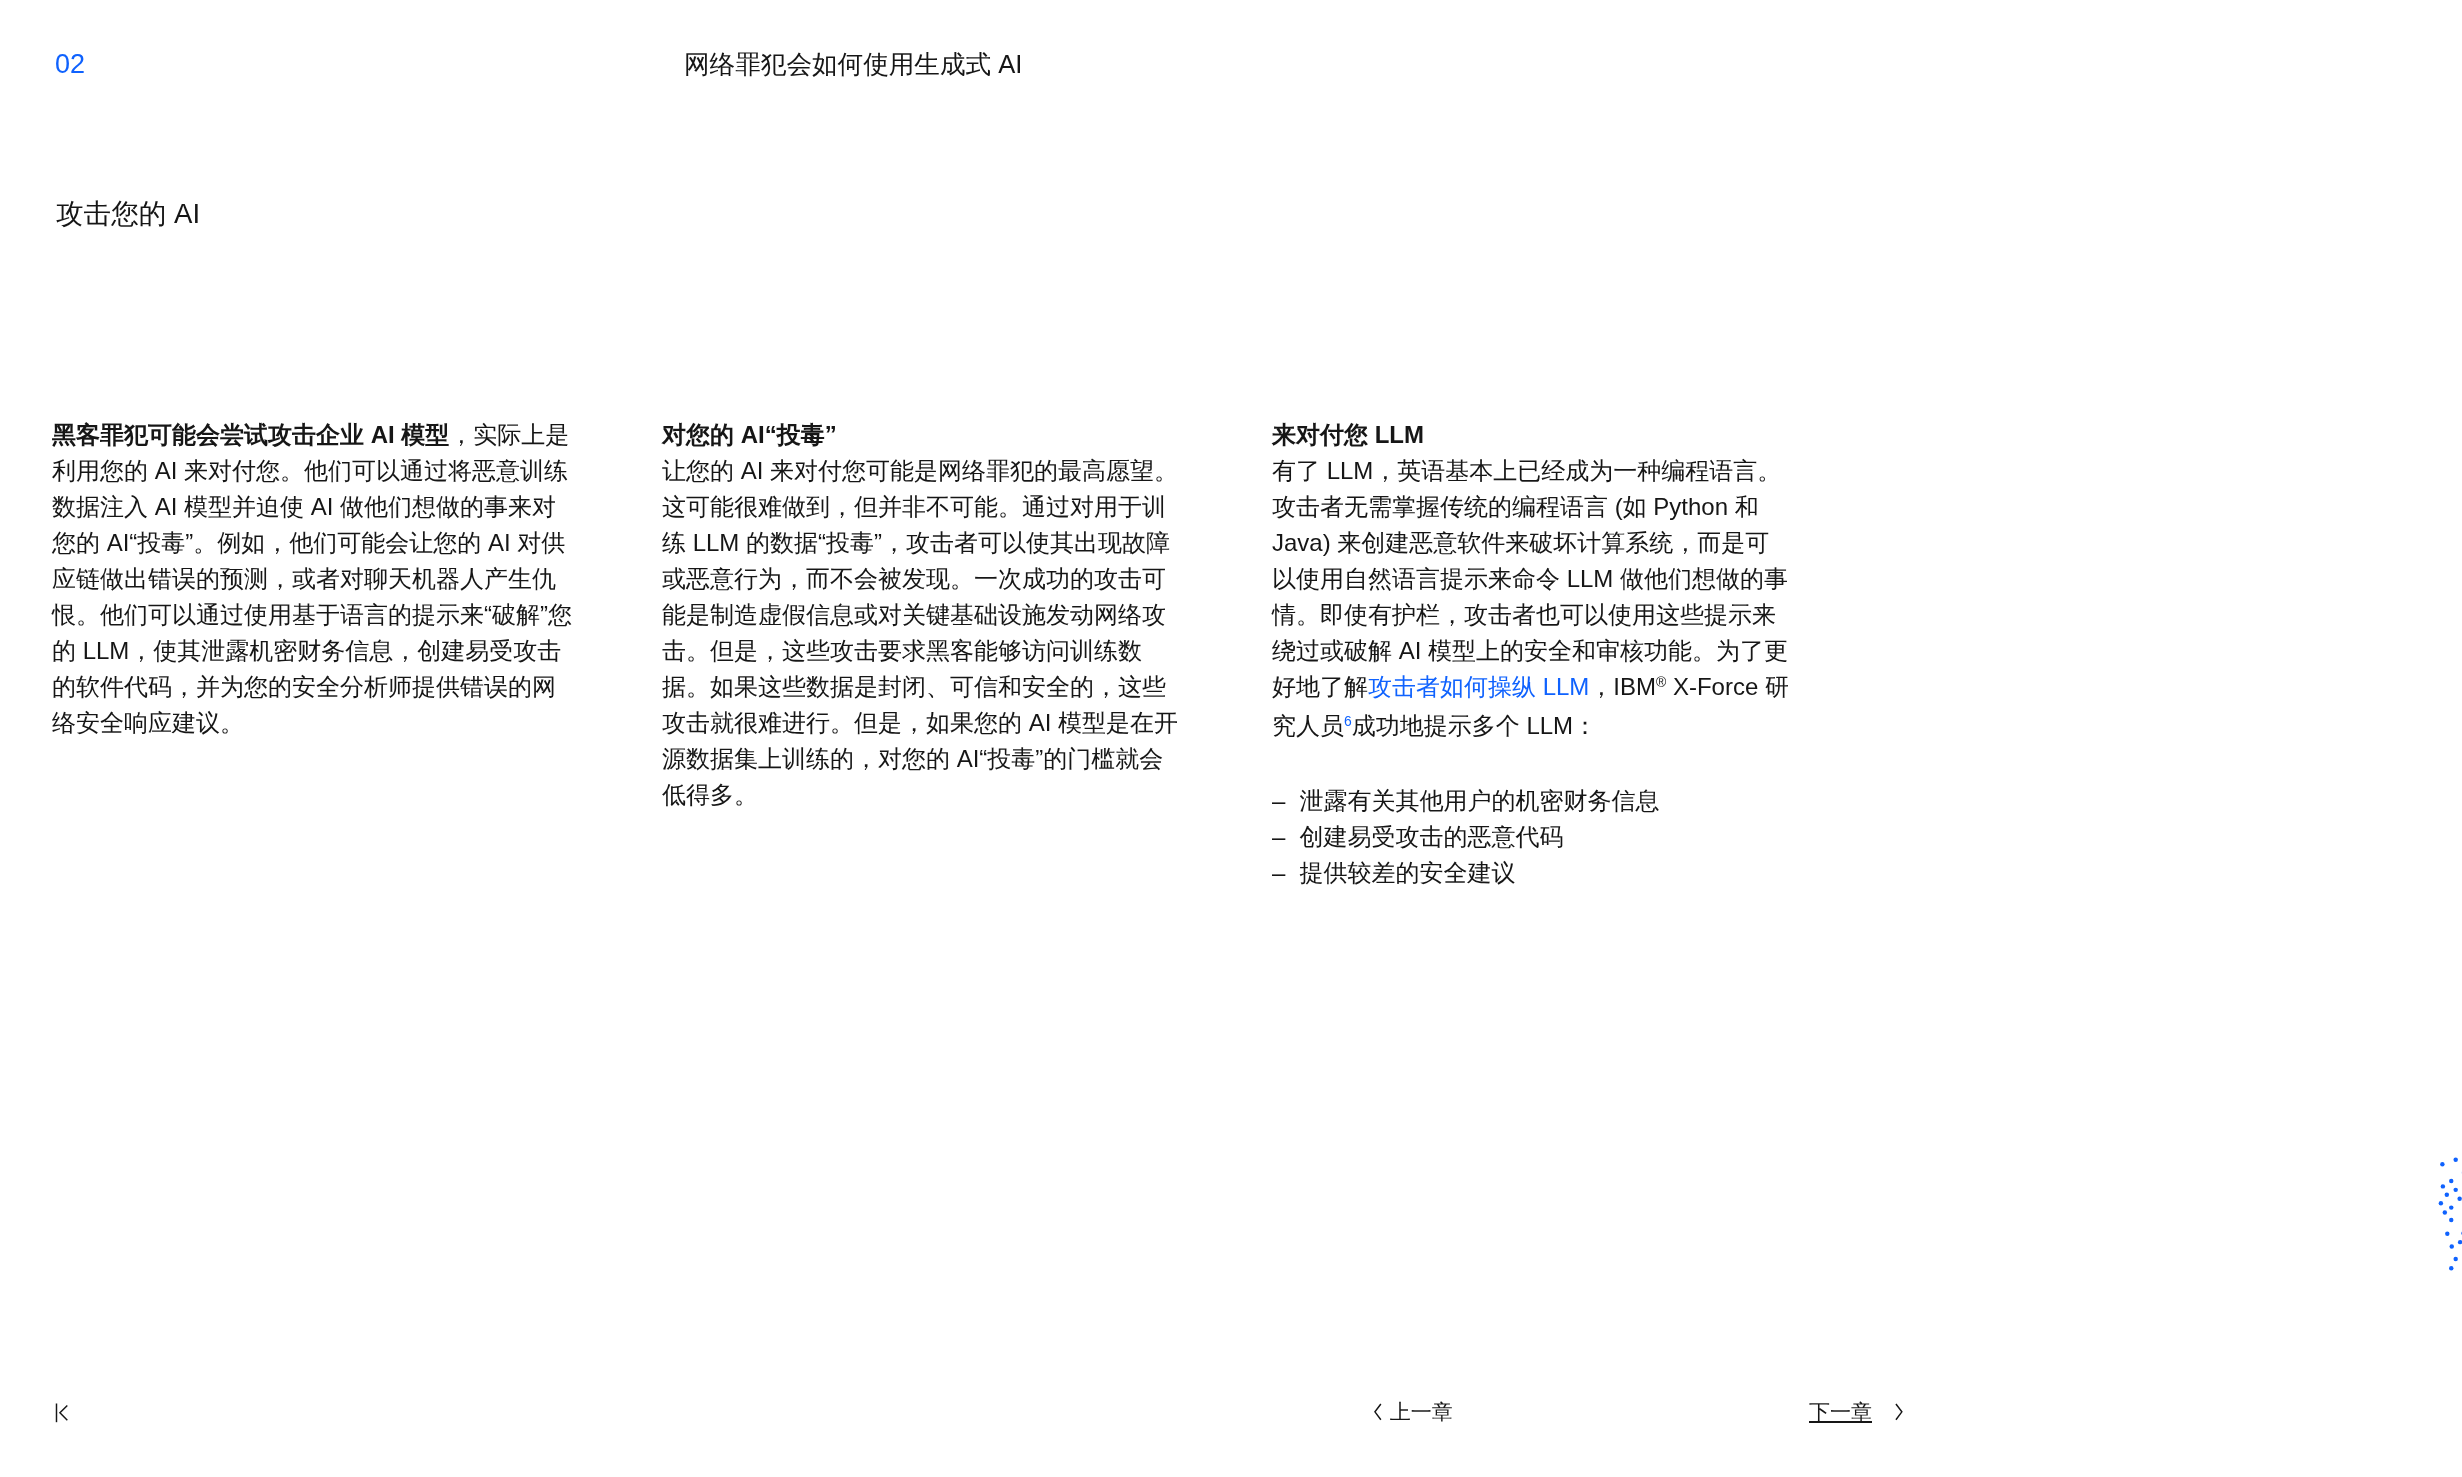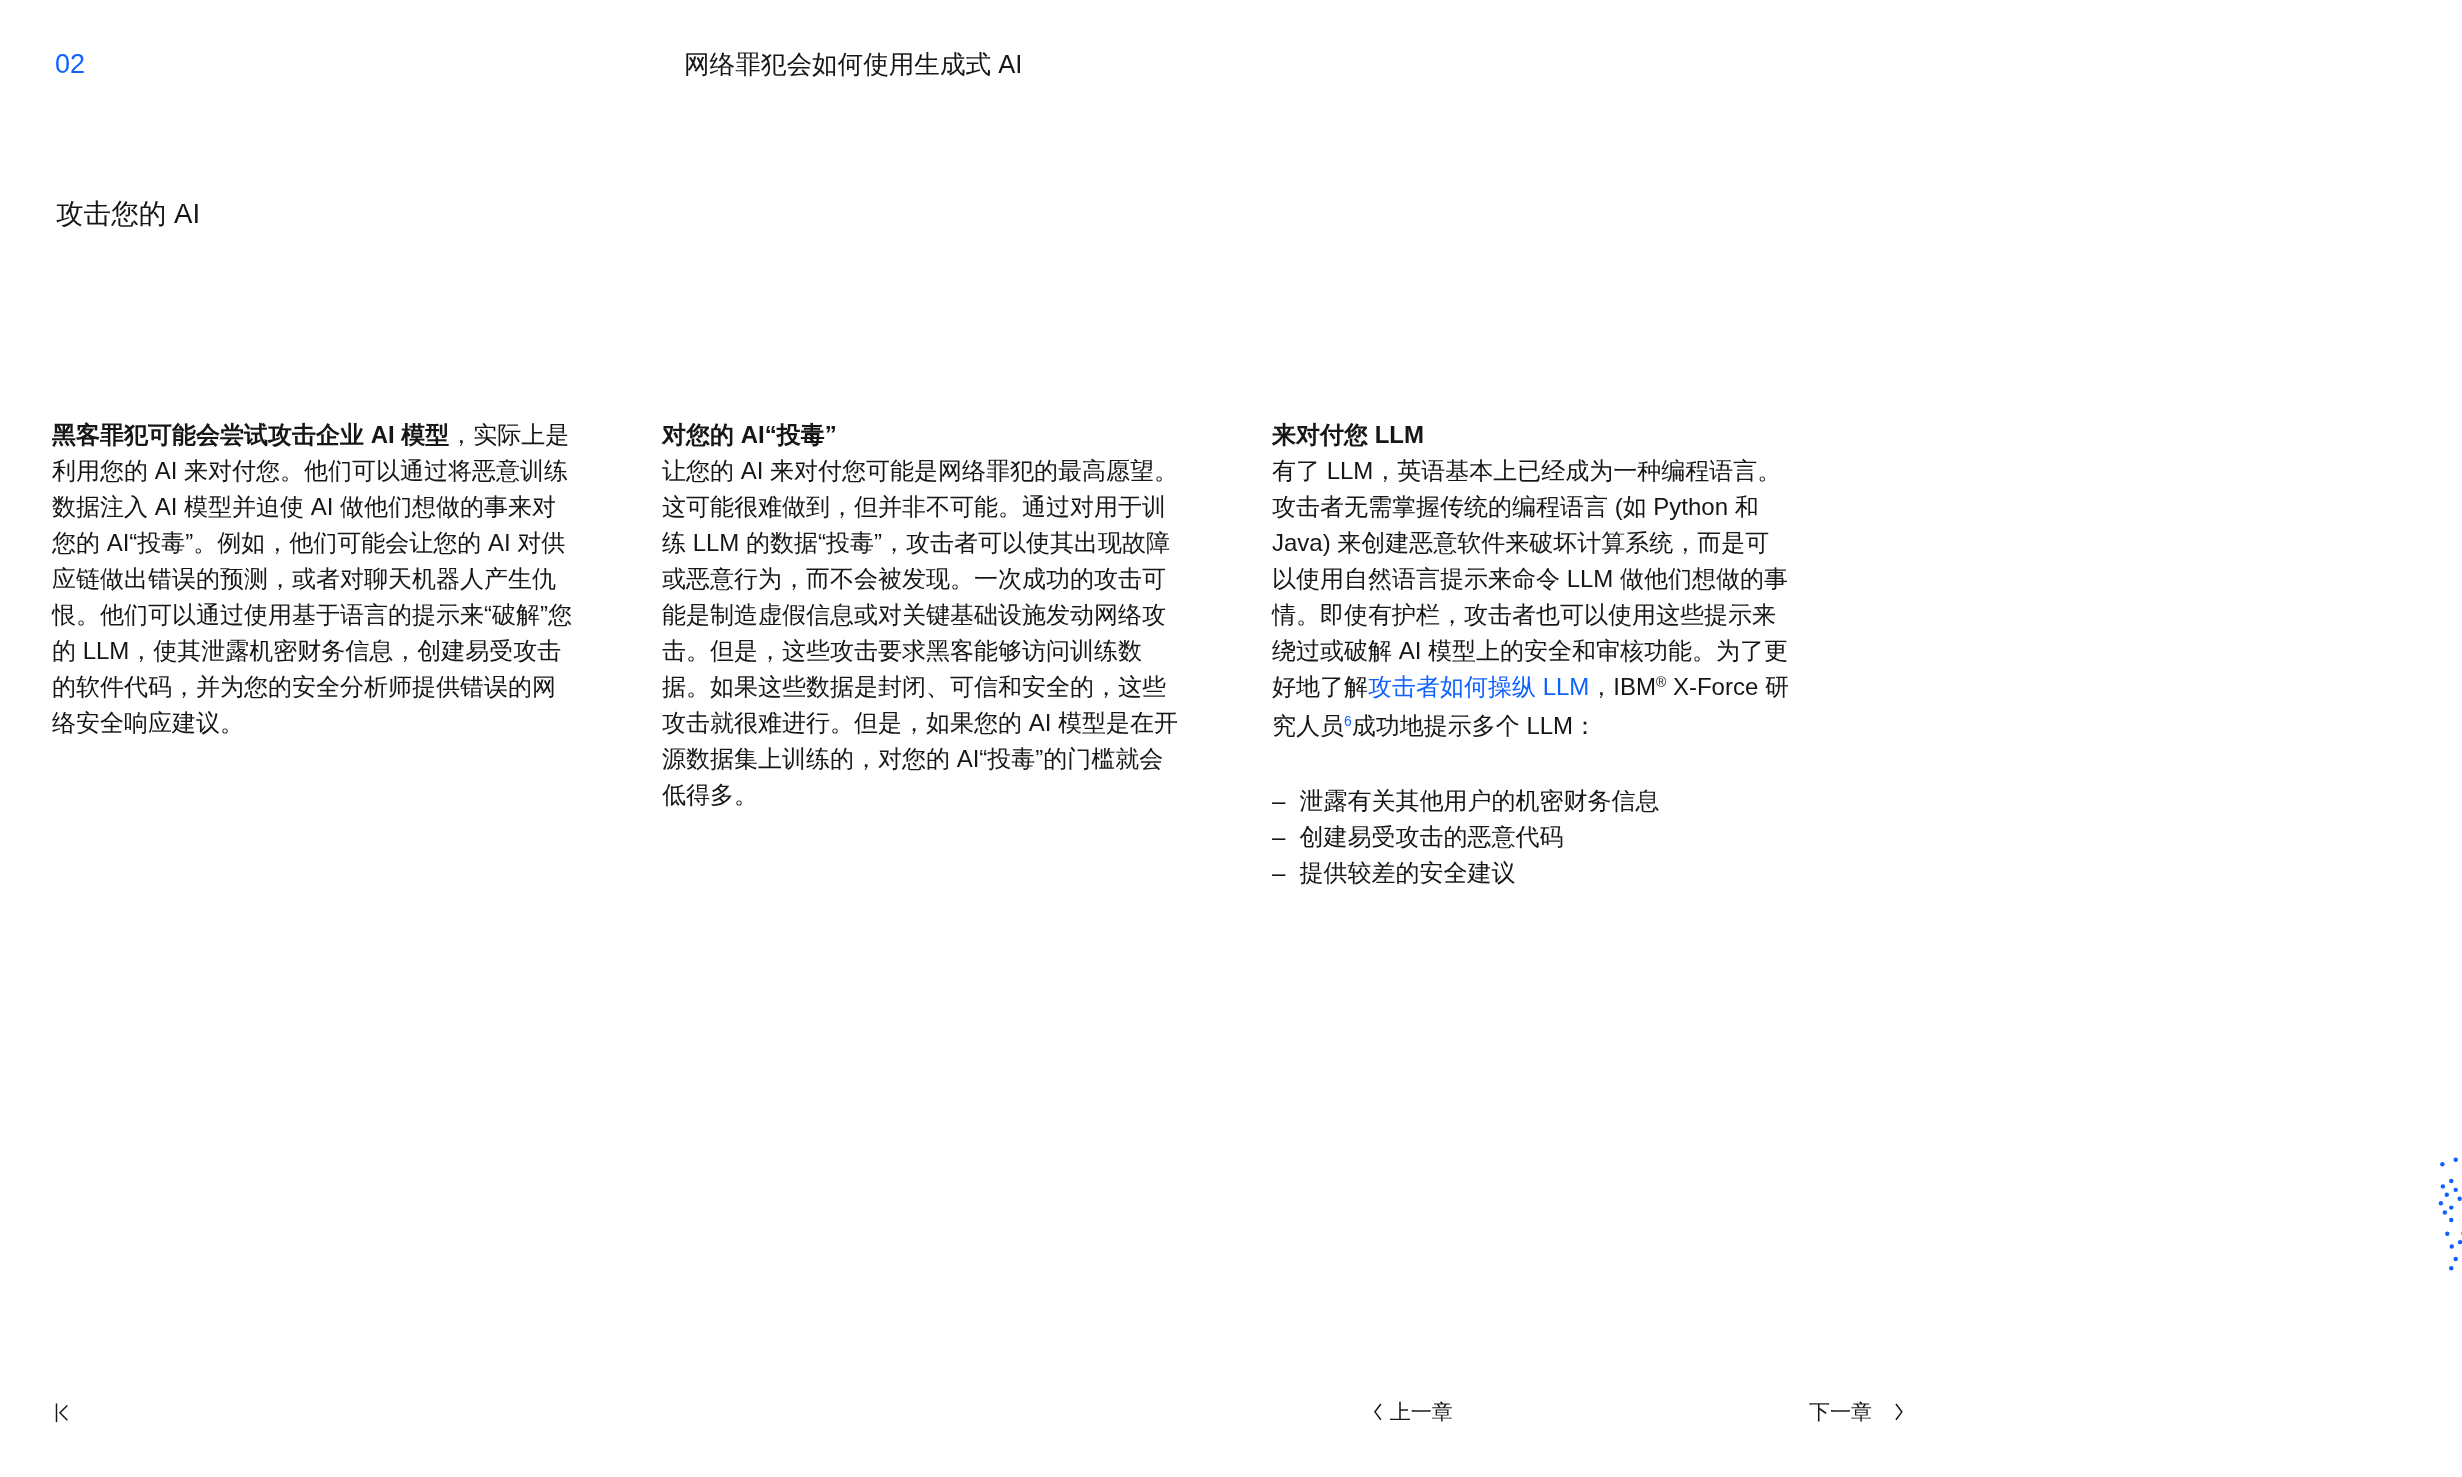--- a/index.html
+++ b/index.html
@@ -35,21 +35,21 @@
   .col li .marker{flex:none;width:27.6px;}
 
   
   .illustration{position:absolute;left:2433px;top:1142px;width:148px;height:148px;}
 
   
   .skip-btn{position:absolute;left:55px;top:1402px;width:16.7px;height:21.7px;background:none;border:none;padding:0;cursor:pointer;}
   .nav-prev{position:absolute;left:1372px;top:1400px;display:flex;align-items:center;gap:6px;
     font-size:21px;line-height:24.6px;color:var(--text);cursor:pointer;background:none;border:none;padding:0;}
   .nav-next{position:absolute;left:1809px;top:1400px;display:flex;align-items:center;gap:20.7px;
-    font-size:21px;line-height:24.6px;color:var(--text);cursor:pointer;background:none;border:none;padding:0;}
+    font-size:21px;line-height:24.6px;color:var(--text);cursor:pointer;background:none;border:none;padding:0;text-decoration:underline;}
 
   .icon-svg{display:block;}
 </style>
 </head>
 <body>
 
 <div id="page">
 
   <span class="hdr-num">02</span>
   <span class="hdr-title">网络罪犯会如何使用生成式 AI</span>

